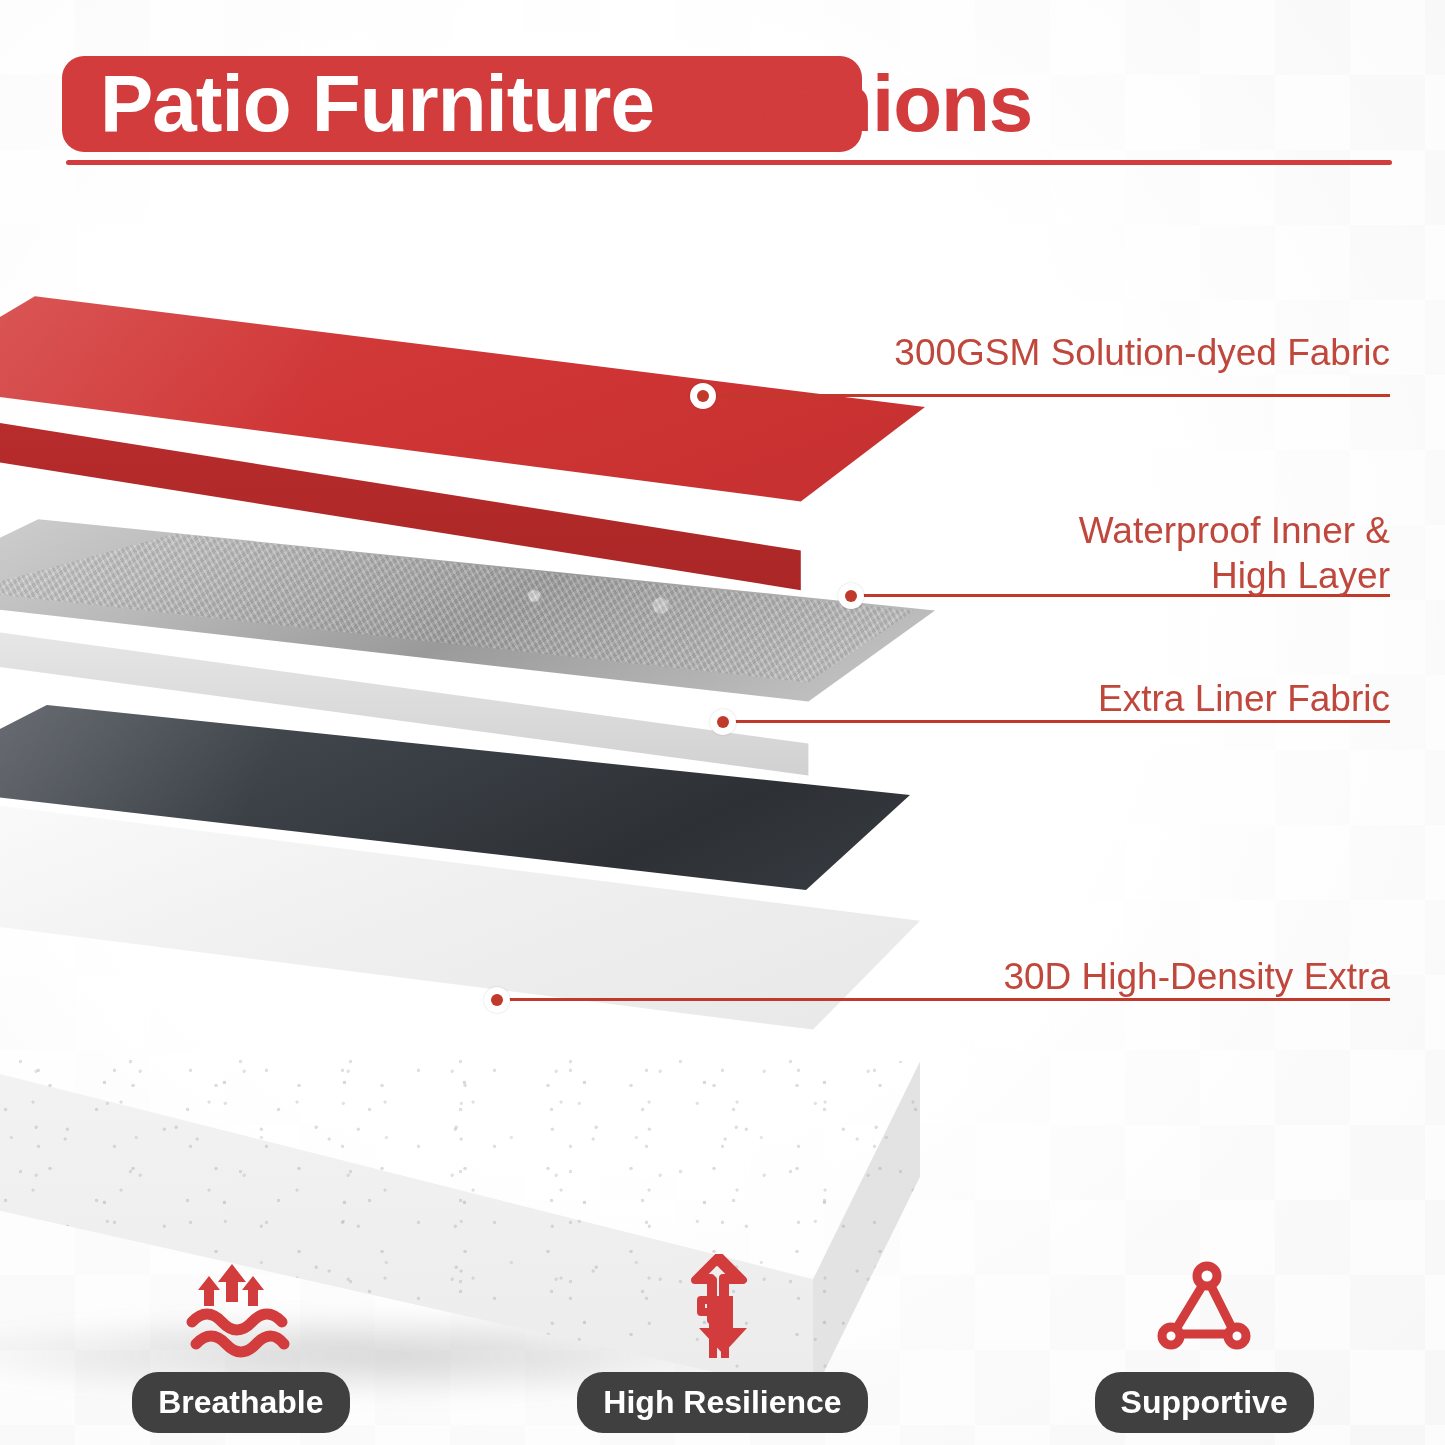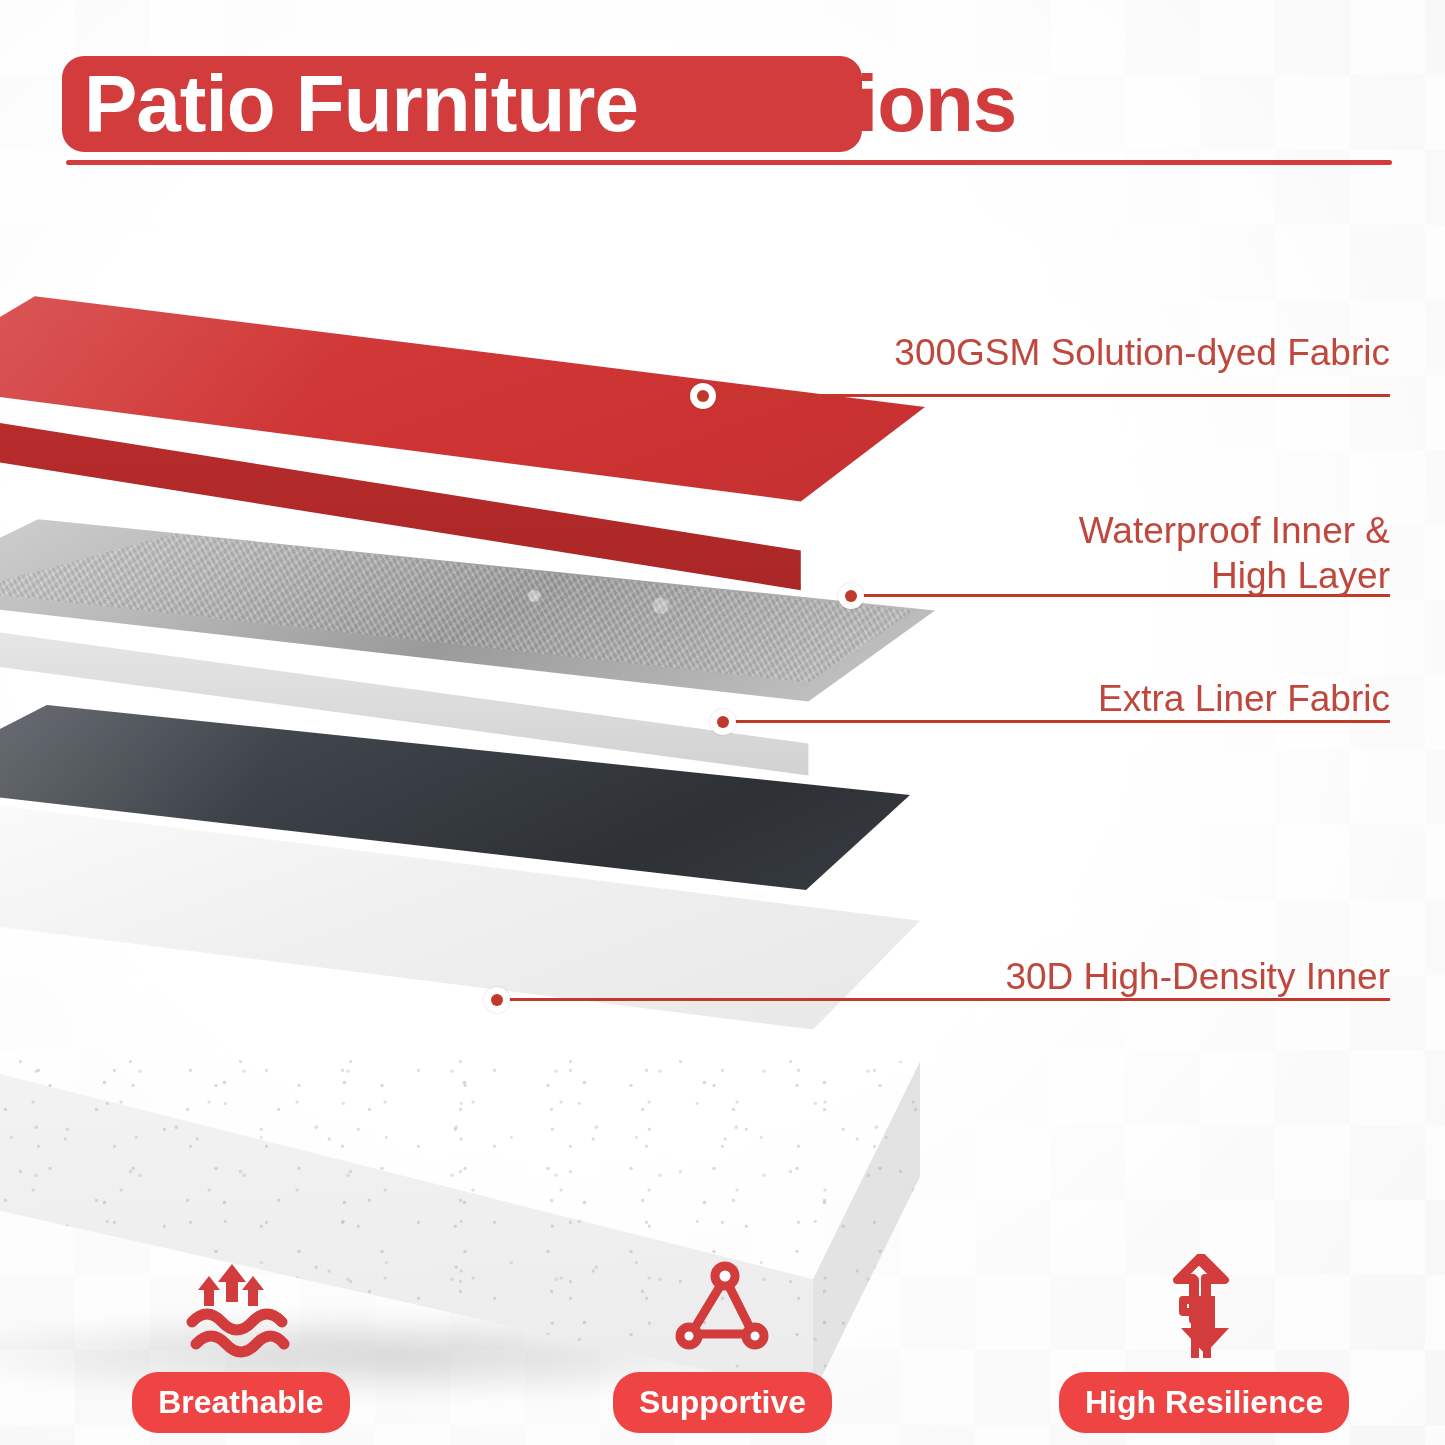--- a/index.html
+++ b/index.html
@@ -33,21 +33,21 @@
     height:96px; width:800px;
     background:#d23c3c; border-radius:22px;
   }
   #title-text{
     position:absolute; left:0; top:8px; height:96px;
     width:1330px;
     display:flex; align-items:center;
     font-size:80px; font-weight:bold; letter-spacing:-1px;
     white-space:nowrap;
   }
-  #title-part-1{ color:#ffffff; padding-left:22px; }
+  #title-part-1{ color:#ffffff; padding-left:38px; }
   #title-part-2{ color:#d23c3c; padding-left:22px; }
   #title-rule{
     position:absolute; left:4px; top:112px;
     width:1326px; height:5px; background:#d23c3c; border-radius:3px;
   }
 
   
   #stack{ position:absolute; left:-110px; top:250px; width:1080px; height:950px; }
 
   .layer{ position:absolute; }
@@ -184,21 +184,21 @@
   }
 
   
   #features{
     position:absolute; left:0; top:1218px; width:1445px; height:215px;
     display:flex; justify-content:space-around; align-items:flex-end;
   }
   .feature{ display:flex; flex-direction:column; align-items:center; width:300px; }
   .feature-icon{ height:100px; display:flex; align-items:flex-end; justify-content:center; margin-bottom:14px; }
   .feature-pill{
-    background:#ef4444; color:#fff; border-radius:26px;
+    background:#404040; color:#fff; border-radius:26px;
     padding:12px 26px; font-size:32px; font-weight:bold; white-space:nowrap;
     text-align:center;
   }
 </style>
 </head>
 <body>
 
 <div id="bg-pattern"></div>
 <div id="bg-fade"></div>
 
@@ -263,65 +263,65 @@
   <div class="callout-dot" style="left:710px;top:709px;"></div>
   <div class="callout-label" style="left:650px;top:676px;width:740px;">
     <span>Extra Liner Fabric</span>
   </div>
 </div>
 
 <div class="callout" style="left:0;top:0;">
   <div class="callout-line" style="left:500px;top:998px;width:890px;"></div>
   <div class="callout-dot" style="left:484px;top:987px;"></div>
   <div class="callout-label" style="left:650px;top:954px;width:740px;">
-    <span>30D High-Density Inner</span>
+    <span>30D High-Density Extra</span>
   </div>
 </div>
 
 <div id="features">
 
   <div class="feature">
     <div class="feature-icon">
       <svg width="110" height="100" viewBox="0 0 110 100">
         <g fill="#d23c3c">
           <path d="M40 44 L40 24 L32 24 L46 6 L60 24 L52 24 L52 44 Z"></path>
           <path d="M18 48 L18 32 L12 32 L23 18 L34 32 L28 32 L28 48 Z"></path>
           <path d="M62 48 L62 32 L56 32 L67 18 L78 32 L72 32 L72 48 Z"></path>
         </g>
         <path d="M6 64 Q21 48 36 64 T66 64 T96 64" fill="none" stroke="#d23c3c" stroke-width="11" stroke-linecap="round"></path>
         <path d="M10 86 Q25 70 40 86 T70 86 T98 86" fill="none" stroke="#d23c3c" stroke-width="11" stroke-linecap="round"></path>
       </svg>
     </div>
     <div class="feature-pill">Breathable</div>
   </div>
 
+
+  <div class="feature">
+    <div class="feature-icon">
+      <svg width="110" height="104" viewBox="0 0 110 104">
+        <path d="M46 94 L46 44 L34 44 L34 32 L46 32 L46 12 L28 12 L52 -12 L76 12 L58 12 L58 32 L58 44 L58 94 Z" fill="none" stroke="#d23c3c" stroke-width="8" stroke-linejoin="round" transform="translate(0,14)"></path>
+        <path d="M44 40 L64 40 L64 72 L78 72 L54 98 L30 72 L44 72 Z" fill="#d23c3c" transform="translate(2,2)"></path>
+        <path d="M34 6 L34 50 L22 50 L46 22 Z" fill="none"></path>
+        <path d="M40 56 L40 14 L28 14 L46 -4 L64 14 L52 14 L52 56 Z" fill="none" stroke="#d23c3c" stroke-width="8" stroke-linejoin="round" transform="translate(4,10)"></path>
+      </svg>
+    </div>
+    <div class="feature-pill">High Resilience</div>
+  </div>
 
   <div class="feature">
     <div class="feature-icon">
       <svg width="110" height="100" viewBox="0 0 110 100">
         <g stroke="#d23c3c" stroke-width="9" fill="none" stroke-linecap="round">
           <line x1="58" y1="20" x2="24" y2="76"></line>
           <line x1="58" y1="20" x2="86" y2="76"></line>
           <line x1="24" y1="76" x2="86" y2="76"></line>
         </g>
         <g fill="#ffffff" stroke="#d23c3c" stroke-width="9">
           <circle cx="58" cy="18" r="10"></circle>
           <circle cx="22" cy="78" r="9"></circle>
           <circle cx="88" cy="78" r="9"></circle>
         </g>
       </svg>
     </div>
     <div class="feature-pill">Supportive</div>
   </div>
 
-  <div class="feature">
-    <div class="feature-icon">
-      <svg width="110" height="104" viewBox="0 0 110 104">
-        <path d="M46 94 L46 44 L34 44 L34 32 L46 32 L46 12 L28 12 L52 -12 L76 12 L58 12 L58 32 L58 44 L58 94 Z" fill="none" stroke="#d23c3c" stroke-width="8" stroke-linejoin="round" transform="translate(0,14)"></path>
-        <path d="M44 40 L64 40 L64 72 L78 72 L54 98 L30 72 L44 72 Z" fill="#d23c3c" transform="translate(2,2)"></path>
-        <path d="M34 6 L34 50 L22 50 L46 22 Z" fill="none"></path>
-        <path d="M40 56 L40 14 L28 14 L46 -4 L64 14 L52 14 L52 56 Z" fill="none" stroke="#d23c3c" stroke-width="8" stroke-linejoin="round" transform="translate(4,10)"></path>
-      </svg>
-    </div>
-    <div class="feature-pill">High Resilience</div>
-  </div>
-
 </div>
 
 </body></html>

